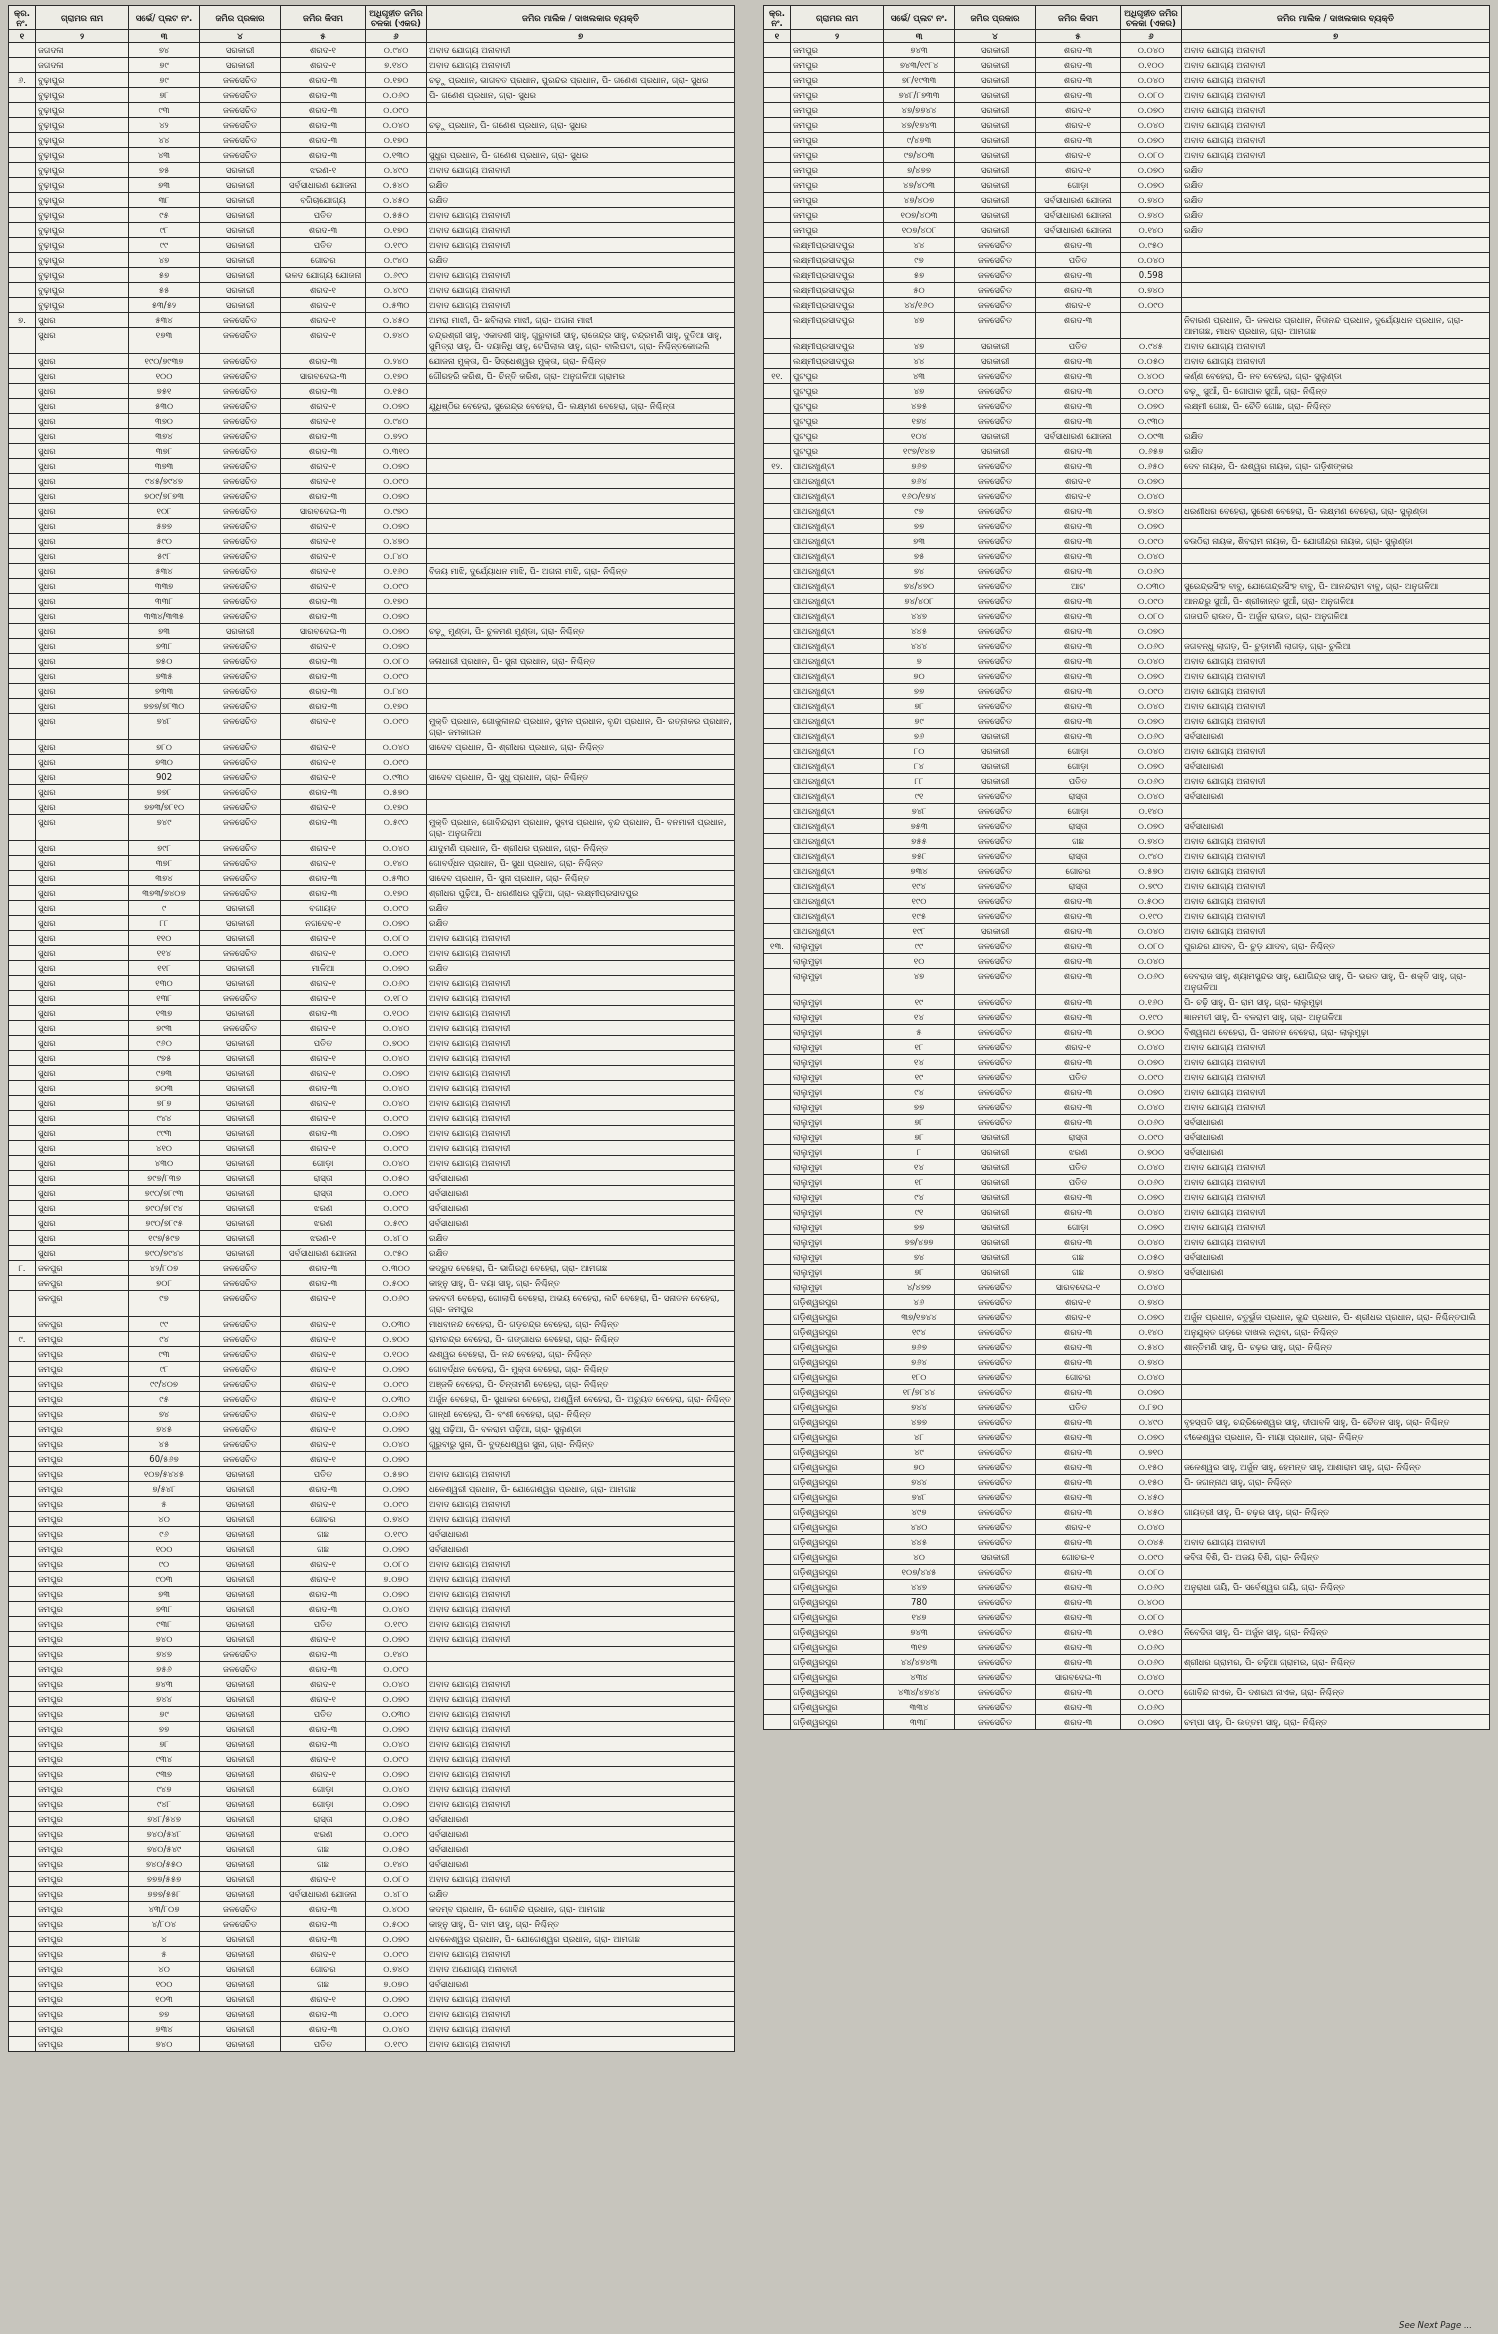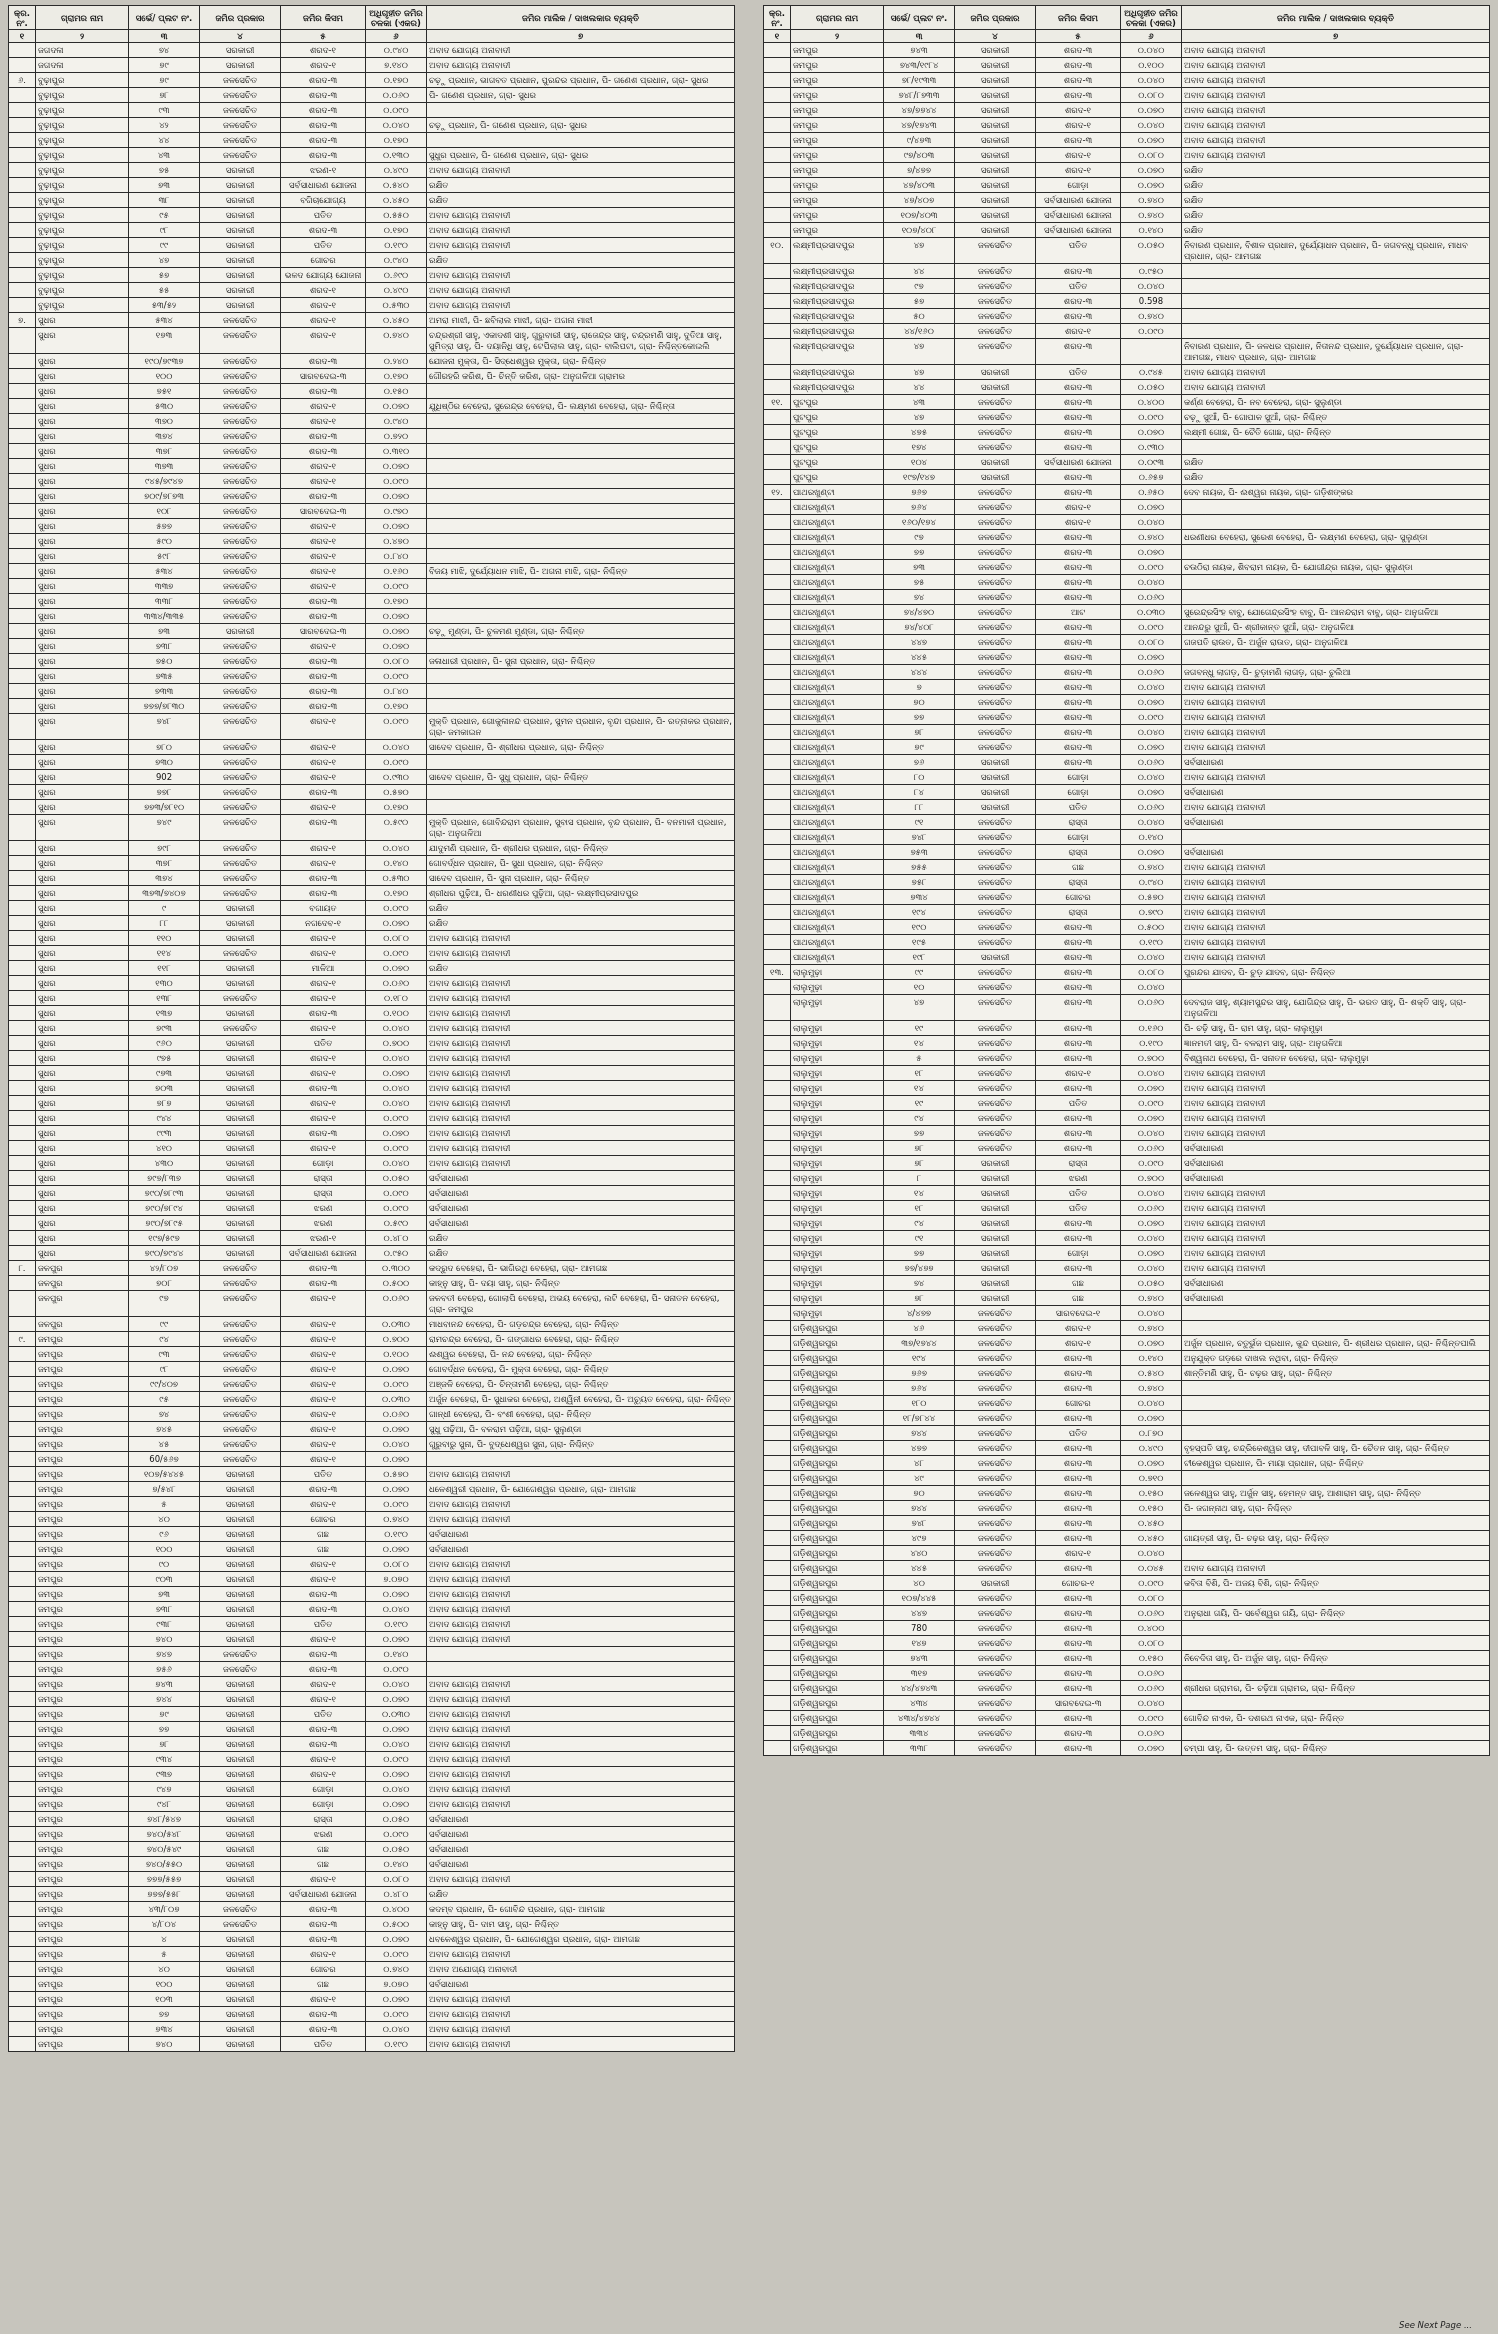--- a/index.html
+++ b/index.html
@@ -1407,29 +1407,20 @@
             </tr>
             <tr>
               <td class="c0"></td>
               <td class="c1">ଜମପୁର</td>
               <td class="c2">୧୦୭/୪୦୮</td>
               <td class="c3">ସରକାରୀ</td>
               <td class="c4">ସର୍ବସାଧାରଣ ଯୋଜନା</td>
               <td class="c5">୦.୧୪୦</td>
               <td class="c6">ରକ୍ଷିତ</td>
             </tr>
-            <tr class="group-start">
-              <td class="c0">୧୦.</td>
-              <td class="c1">ଲକ୍ଷ୍ମୀପ୍ରସାଦପୁର</td>
-              <td class="c2">୪୭</td>
-              <td class="c3">ଜଳସେଚିତ</td>
-              <td class="c4">ପତିତ</td>
-              <td class="c5">୦.୦୫୦</td>
-              <td class="c6">ନିବାରଣ ପ୍ରଧାନ, ବିଶାଳ ପ୍ରଧାନ, ଦୁର୍ଯ୍ୟୋଧନ ପ୍ରଧାନ, ପି- ଜଗବନ୍ଧୁ ପ୍ରଧାନ, ମାଧବ ପ୍ରଧାନ, ଗ୍ରା- ଆମଗଛ</td>
-            </tr>
             <tr>
               <td class="c0"></td>
               <td class="c1">ଲକ୍ଷ୍ମୀପ୍ରସାଦପୁର</td>
               <td class="c2">୪୪</td>
               <td class="c3">ଜଳସେଚିତ</td>
               <td class="c4">ଶରଦ-୩</td>
               <td class="c5">୦.୯୫୦</td>
               <td class="c6"></td>
             </tr>
             <tr>

